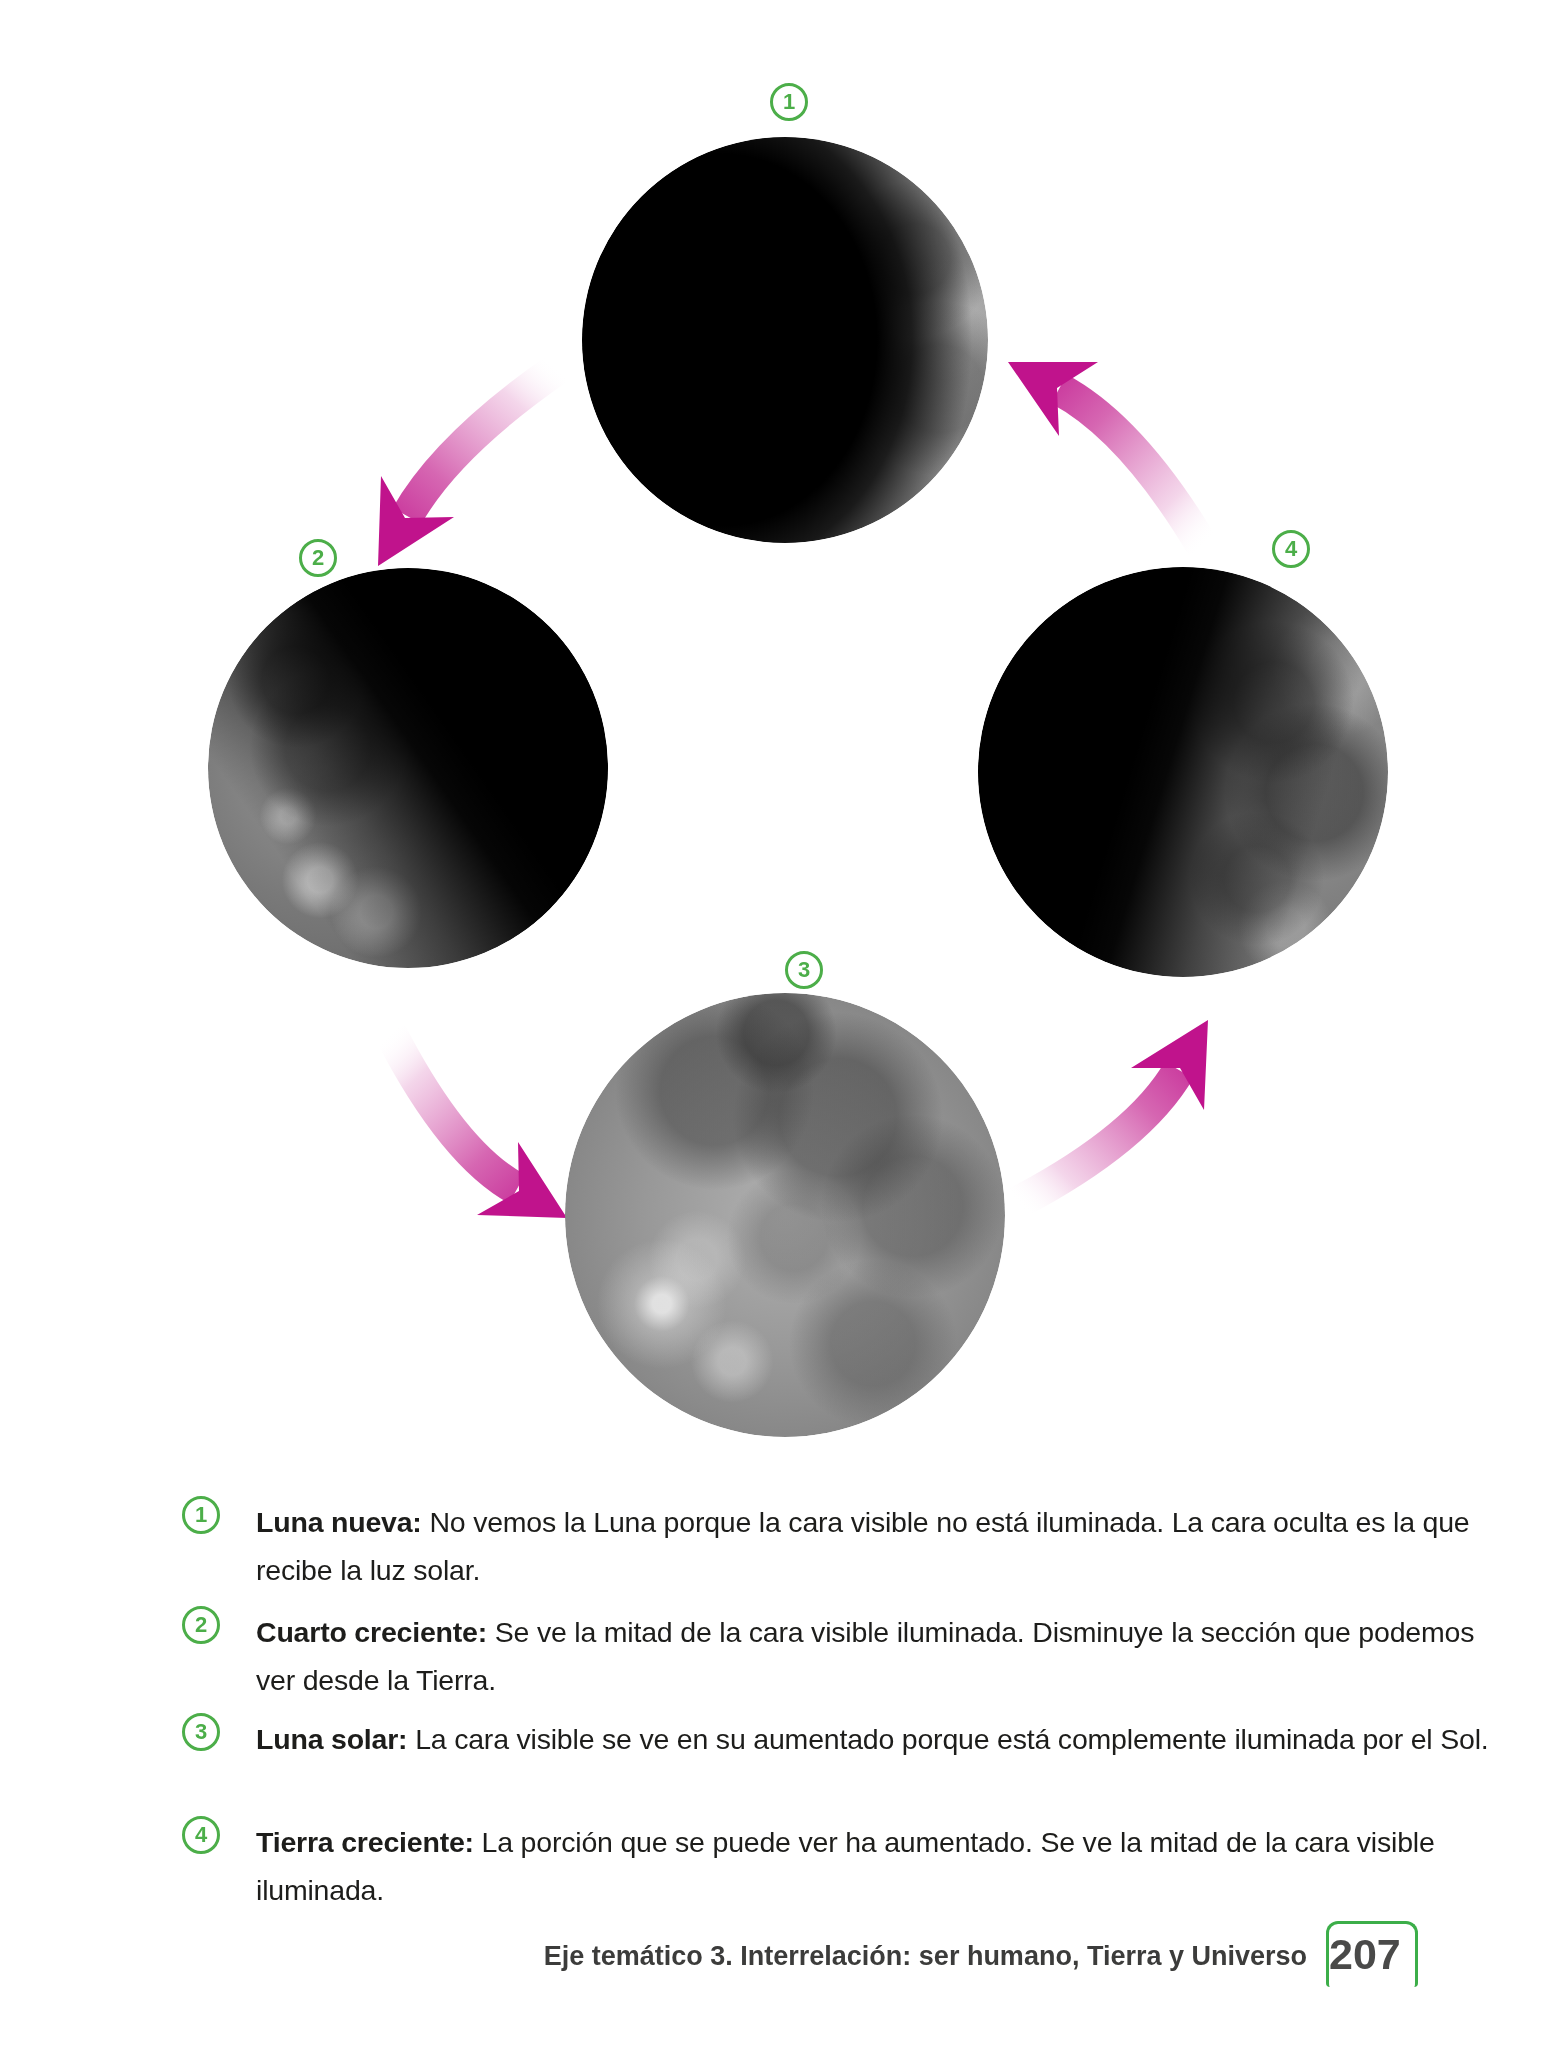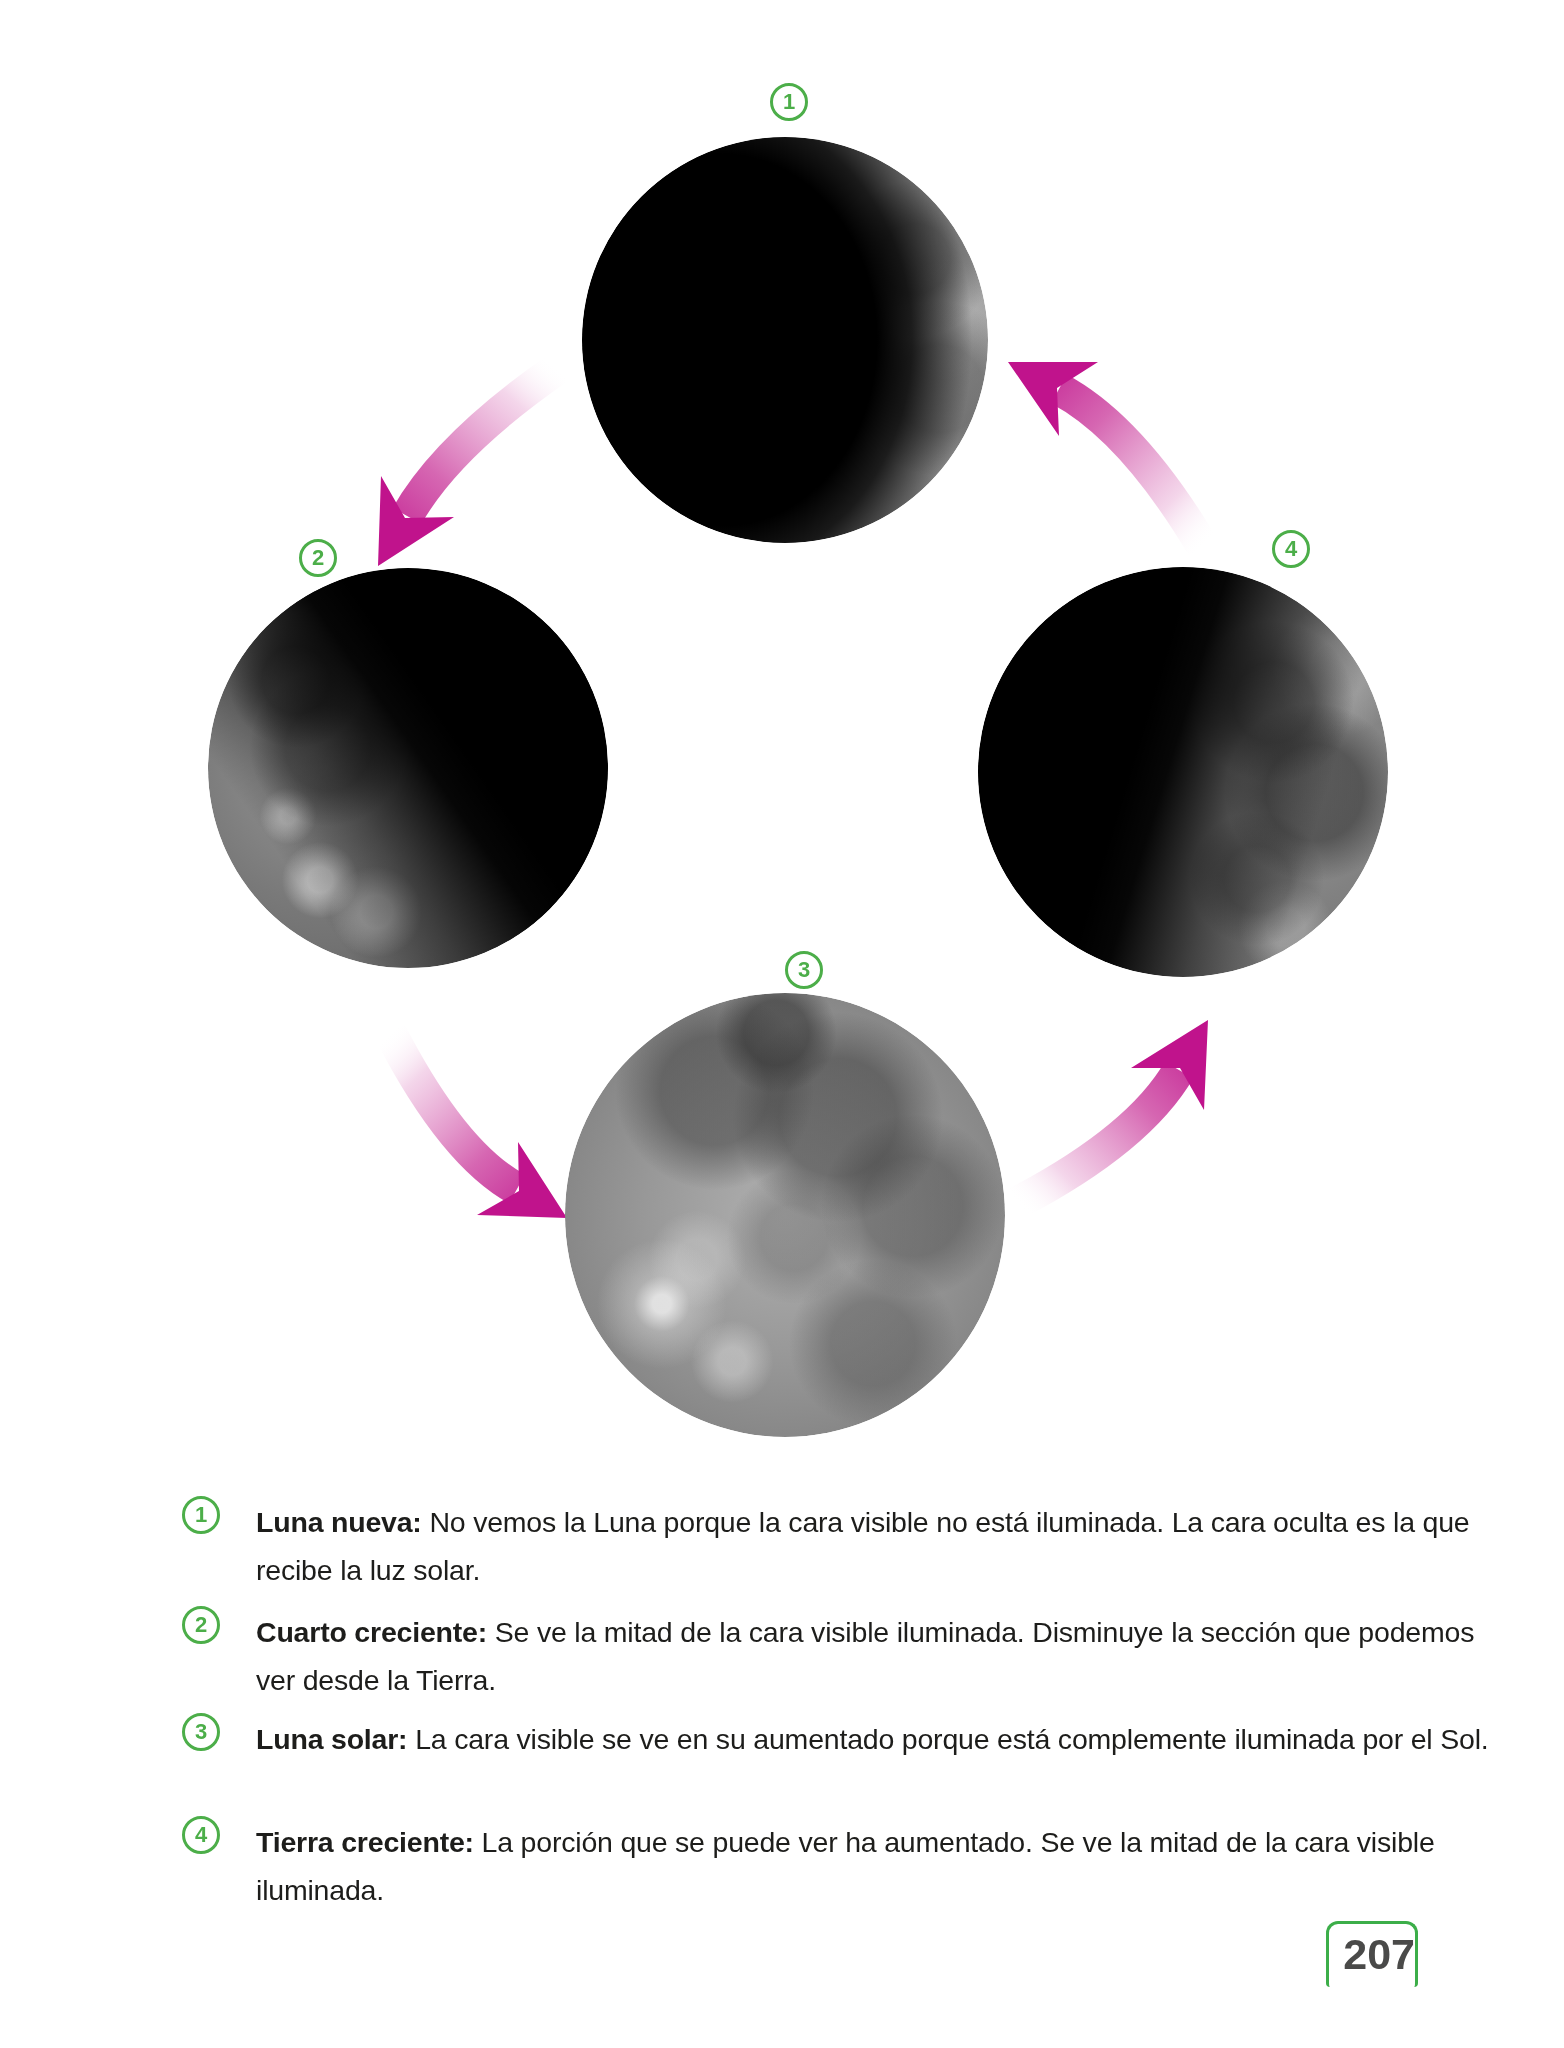--- a/index.html
+++ b/index.html
@@ -75,21 +75,21 @@
   .desc .txt{margin-left:74px;font-size:28.5px;line-height:48px;
              color:#1d1d1b;letter-spacing:-0.2px;}
   .desc .lbl{font-weight:bold;}
   .r1{top:1498px;} .r2{top:1608px;} .r3{top:1715px;} .r4{top:1818px;}
 
   
   .footer-chapter{position:absolute;left:500px;width:807px;top:1941px;
                   text-align:right;font-weight:bold;font-size:27px;color:#3c3c3b;}
   .page-num-box{position:absolute;left:1326px;top:1921px;width:92px;height:66px;
                 box-sizing:border-box;border:3px solid #3cae49;border-bottom:none;
-                border-radius:12px 12px 4px 4px;text-align:right;background:#fff;}
+                border-radius:12px 12px 4px 4px;text-align:left;background:#fff;}
   .page-num{font-size:43px;font-weight:bold;color:#4a4a49;line-height:60px;}
 </style>
 </head>
 <body>
 
 <div class="page">
 
   <svg class="arrows" width="1564" height="2048" viewBox="0 0 1564 2048">
     <defs>
       <linearGradient id="g1" gradientUnits="userSpaceOnUse" x1="558" y1="368" x2="378" y2="566">
@@ -167,17 +167,18 @@
   </div>
   <div class="desc r3">
     <div class="badge">3</div>
     <div class="txt"><span class="lbl">Luna solar:</span> <span>La cara visible se ve en su aumentado porque está complemente iluminada por el Sol.</span></div>
   </div>
   <div class="desc r4">
     <div class="badge">4</div>
     <div class="txt"><span class="lbl">Tierra creciente:</span> <span>La porción que se puede ver ha aumentado. Se ve la mitad de la cara visible iluminada.</span></div>
   </div>
 
+  <div class="footer-chapter">Eje temático 3. Interrelación: ser humano, Tierra y Universo</div>
   <div class="page-num-box">
     <div class="page-num">207</div>
   </div>
 
 </div>
 
 </body></html>

